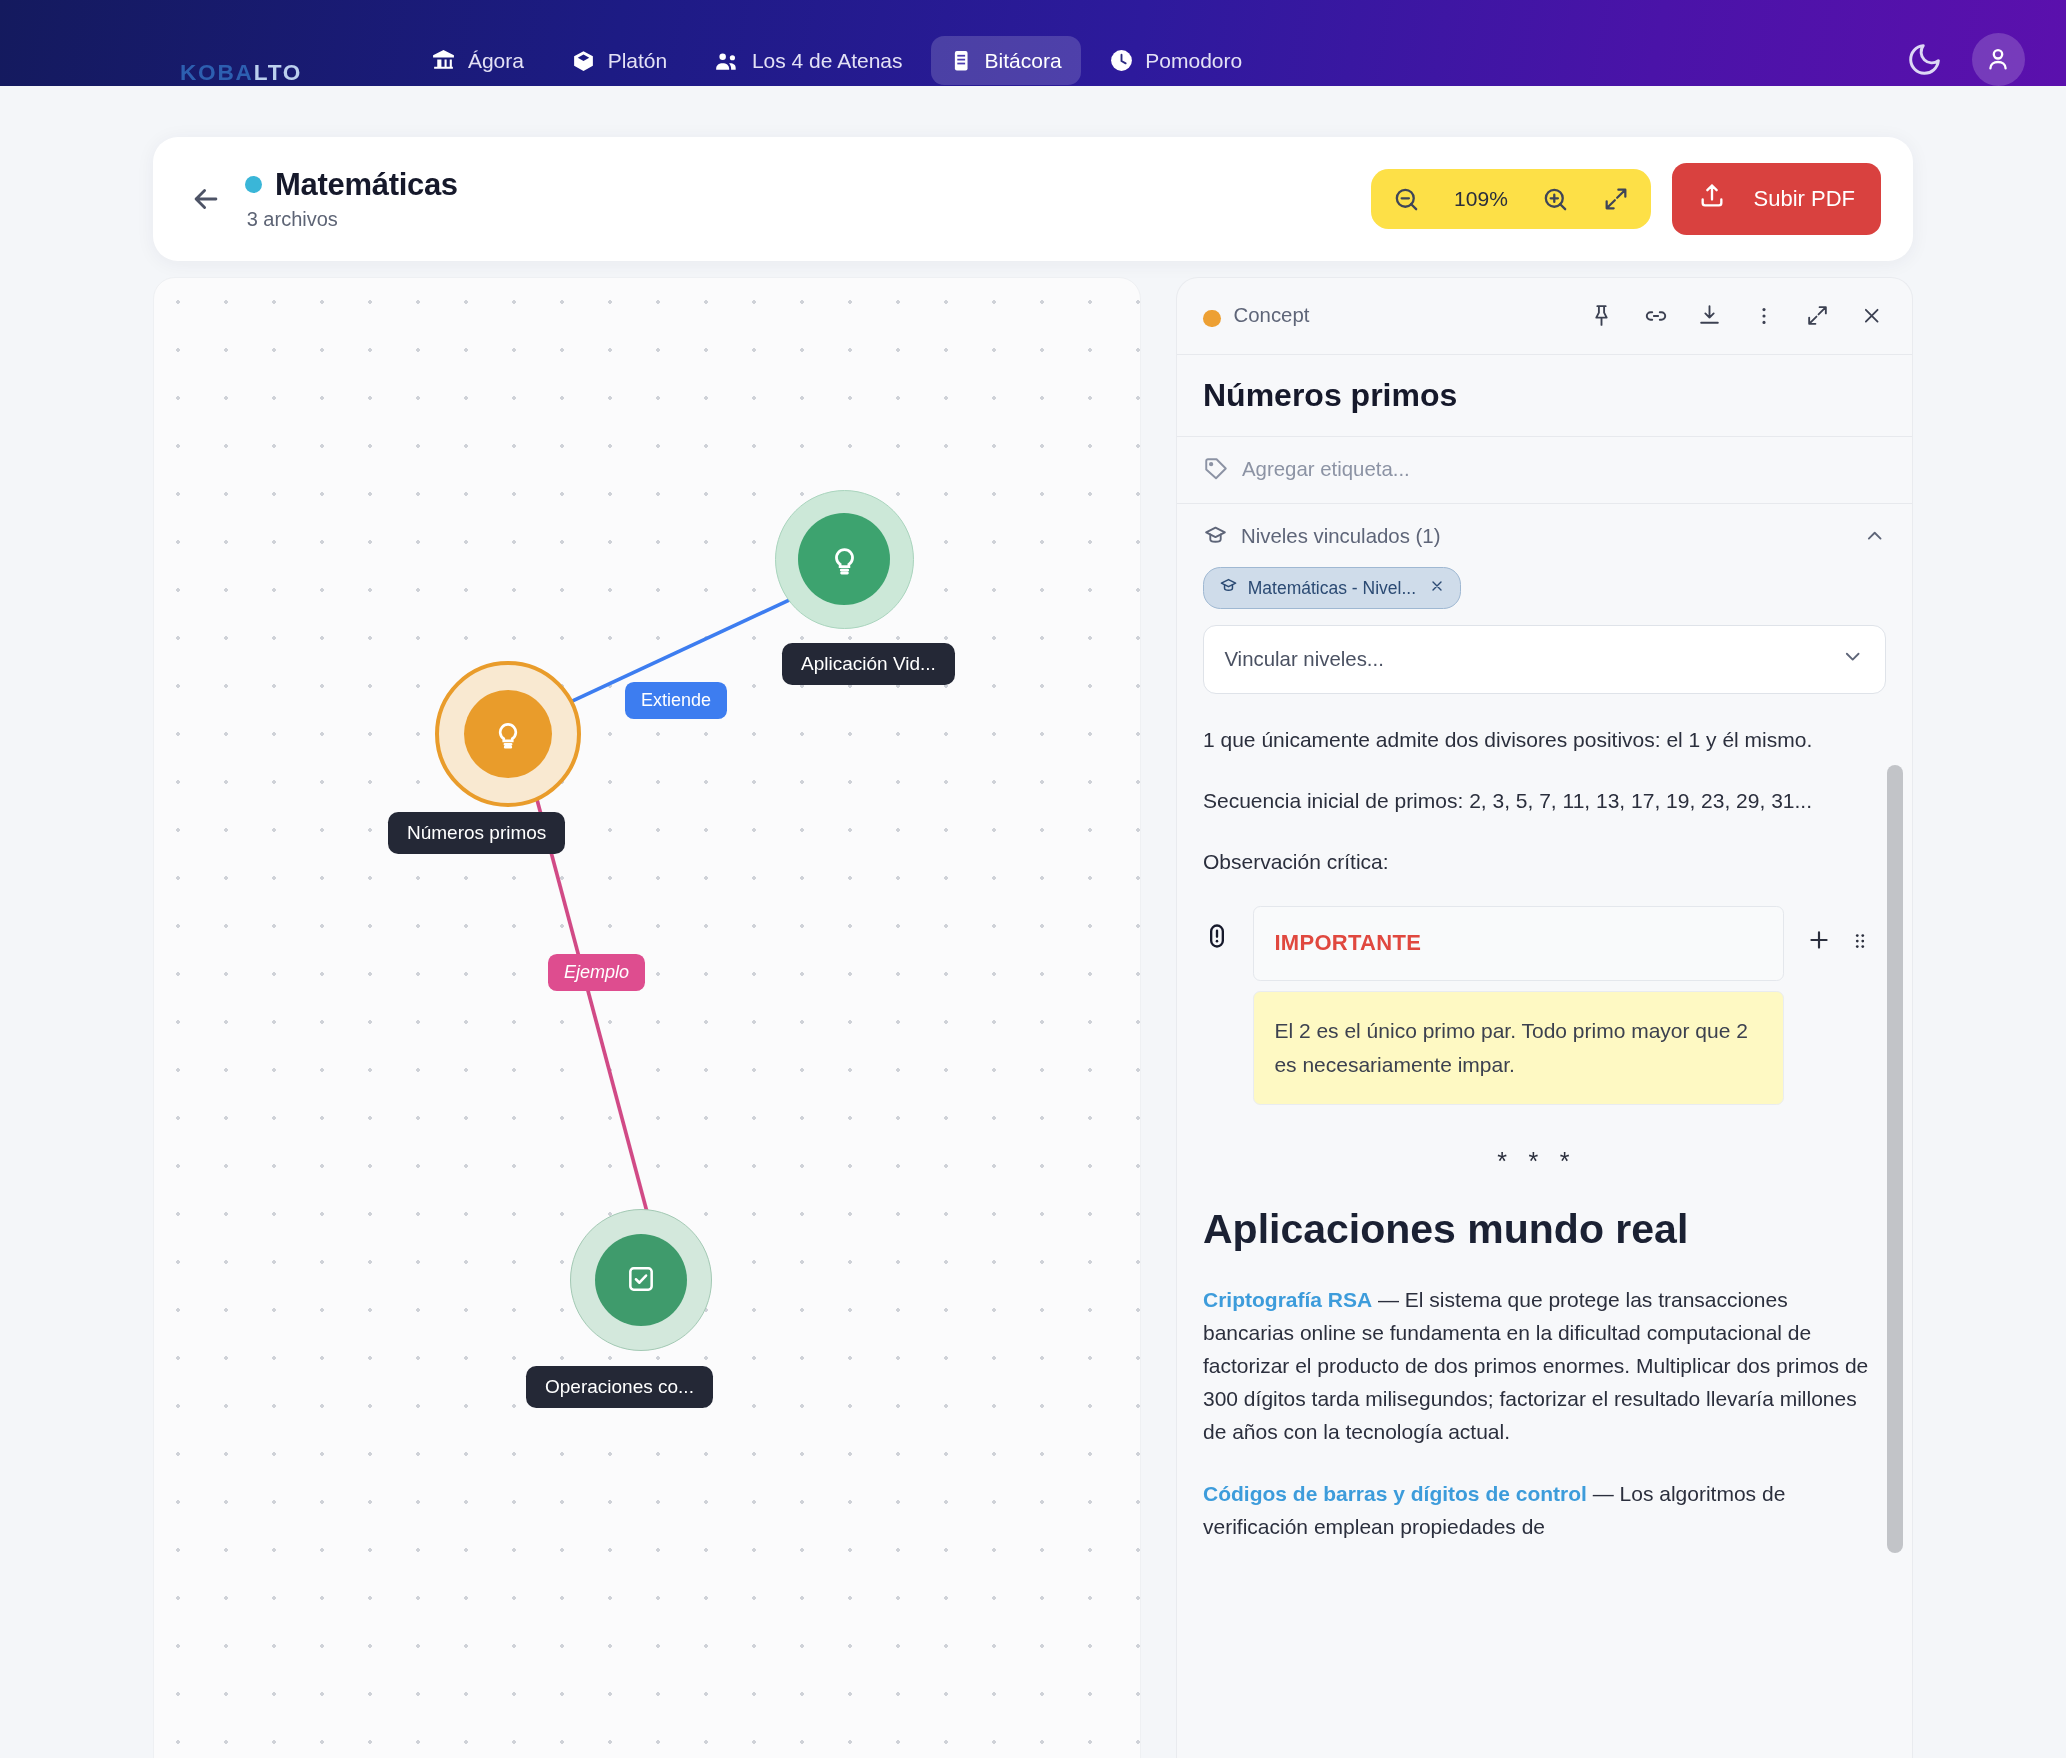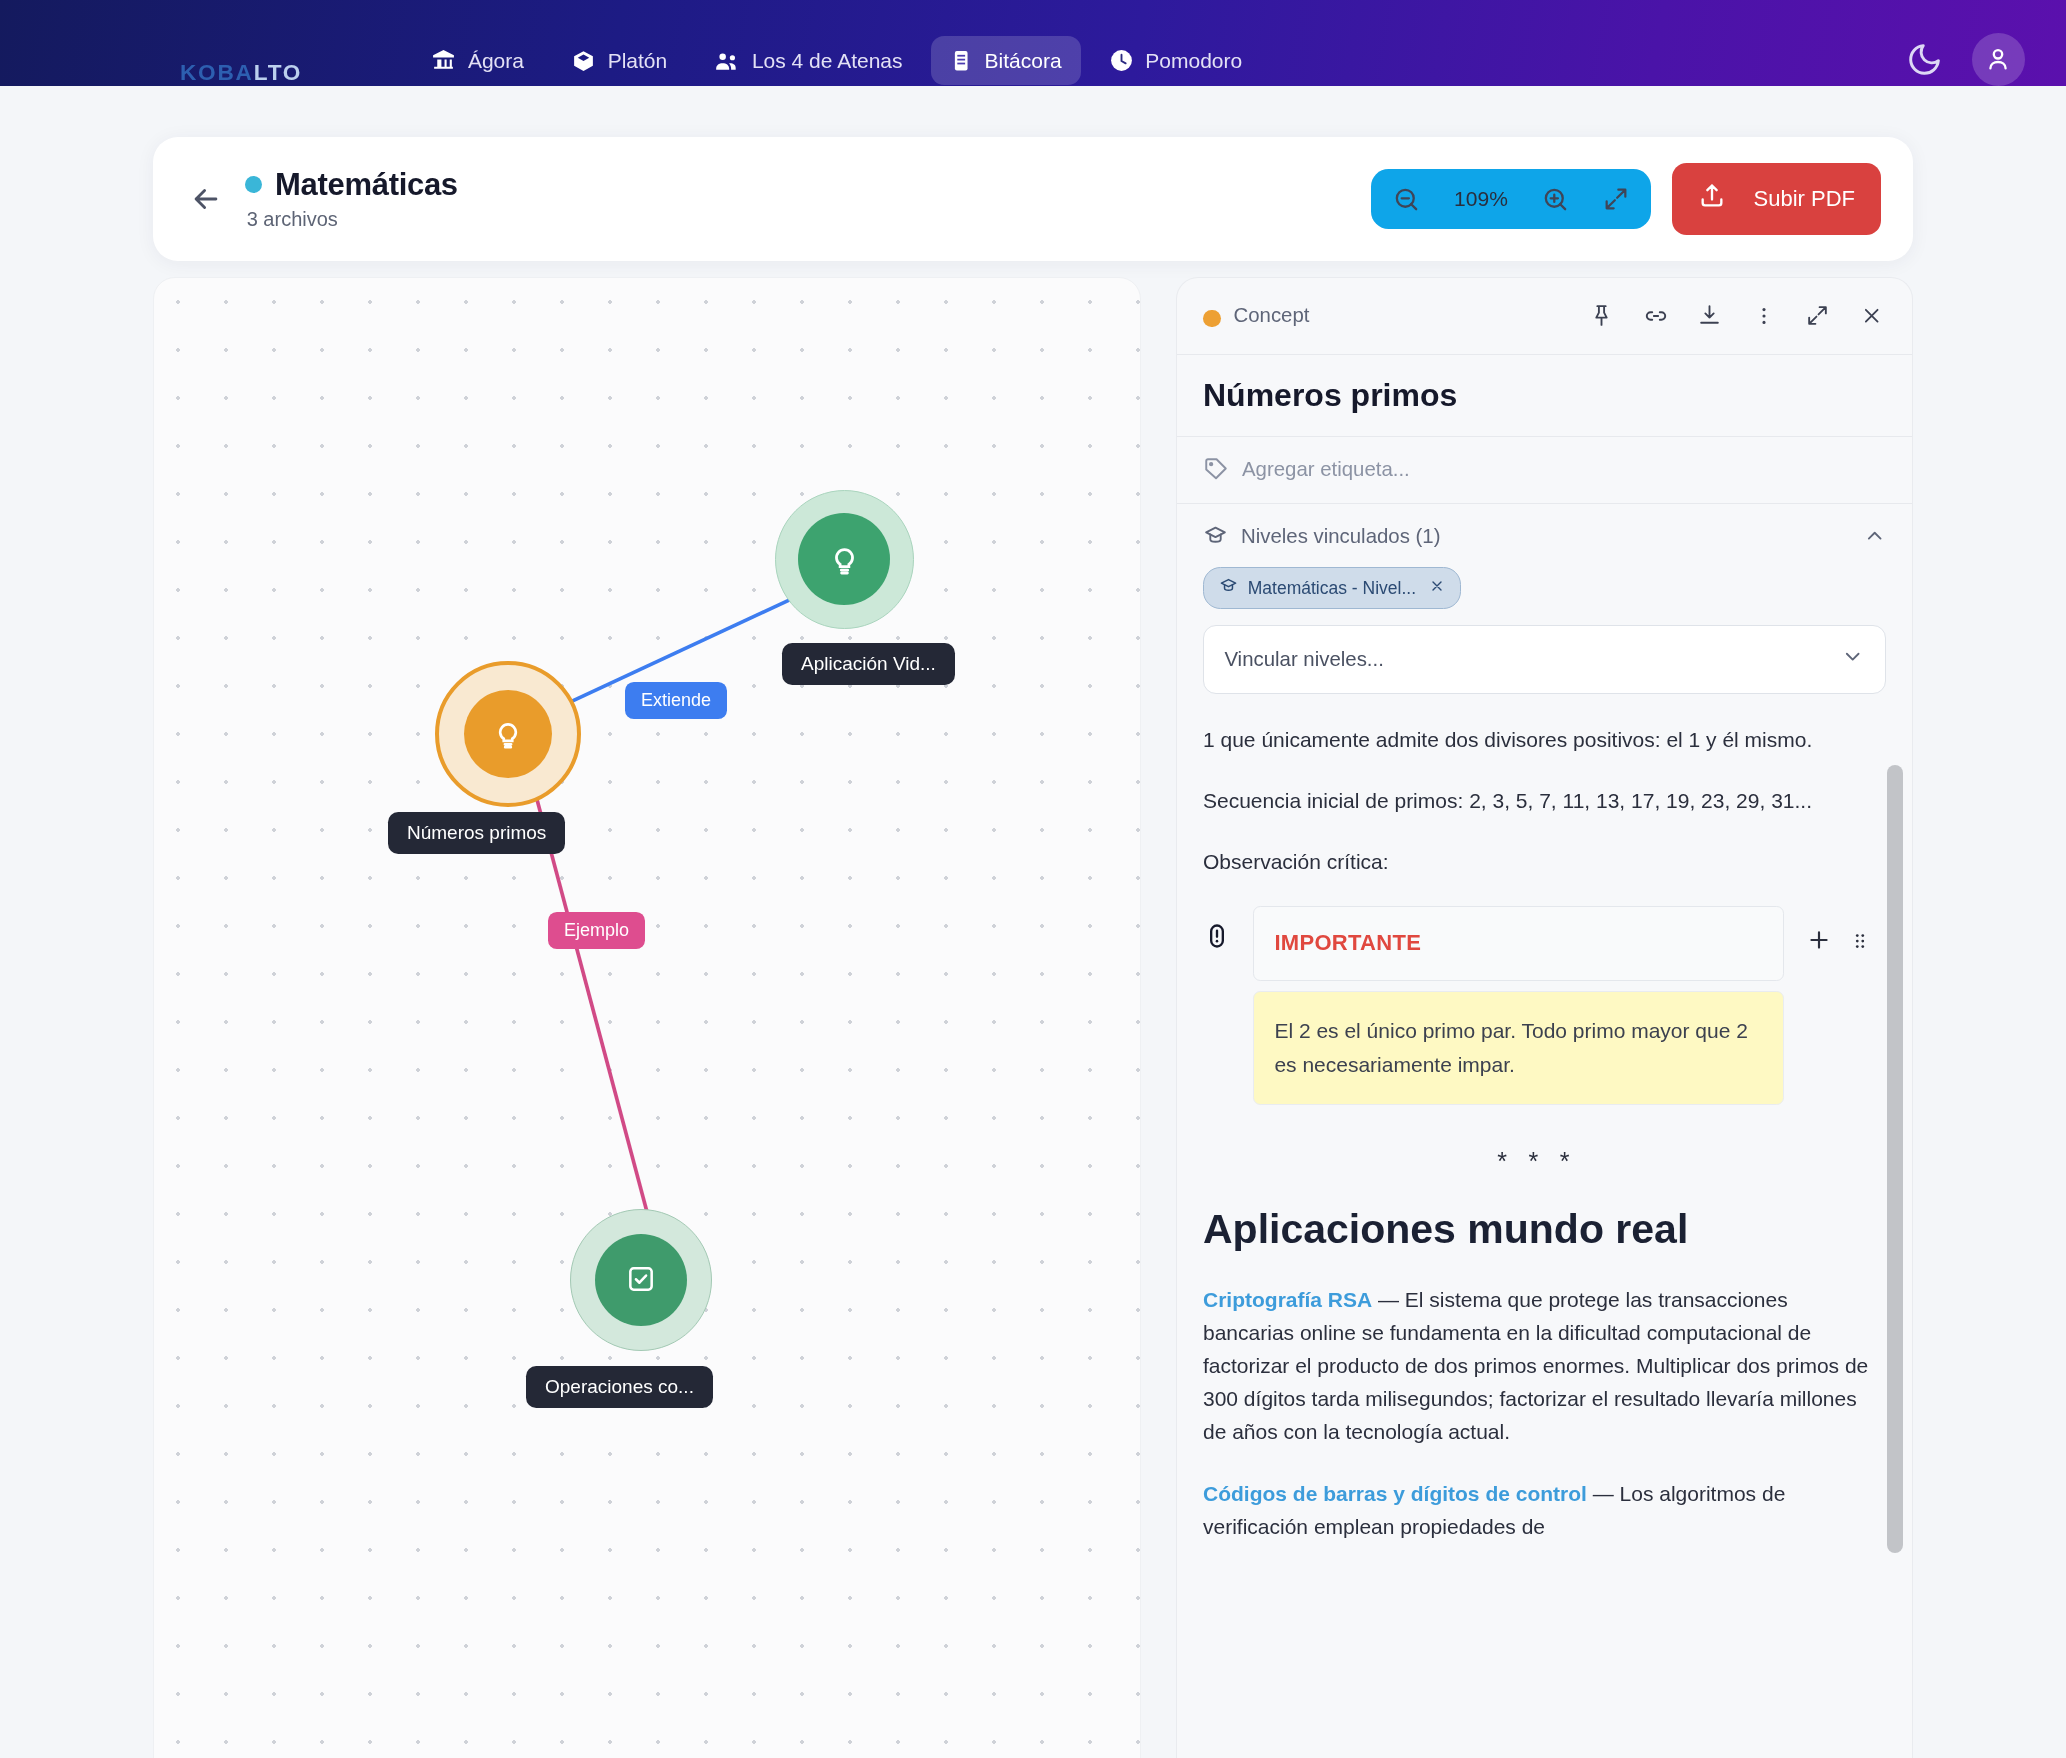--- a/index.html
+++ b/index.html
@@ -85,21 +85,21 @@
   .title-block { display: flex; flex-direction: column; gap: 5.8px; }
   .title-row { display: flex; align-items: center; gap: 13px; }
   .title-dot { width: 17.5px; height: 17.5px; border-radius: 50%; background: #3ab6d8; }
   .doc-title { font-size: 31px; font-weight: 700; color: #16192b; letter-spacing: -0.3px; }
   .doc-sub { font-size: 20px; color: #5d6475; margin-left: 2.2px; }
 
   .header-actions { margin-left: auto; display: flex; align-items: center; gap: 20.4px; }
 
   .zoom-group {
     display: flex; align-items: center; gap: 21px;
-    background: #0ea5e9; border-radius: 17.5px;
+    background: #fde047; border-radius: 17.5px;
     padding: 10.2px 16px;
   }
   .zoom-btn { width: 39px; height: 39px; display:flex; align-items:center; justify-content:center; cursor: pointer; }
   .zoom-level { font-size: 21px; color: #2a2e3d; padding: 0 7.3px; min-width: 67px; text-align: center; }
 
   .btn {
     display: flex; align-items: center; gap: 13px;
     border-radius: 14.6px;
     padding: 19px 26px;
     font-size: 22px;
@@ -437,21 +437,21 @@
             <svg width="32" height="32" viewBox="0 0 24 24" fill="none" stroke="#fff" stroke-width="1.9" stroke-linecap="round" stroke-linejoin="round">
                 <rect x="4" y="4" width="16" height="16" rx="2.5"></rect>
                 <path d="M8.2 12.2l2.6 2.6 5-5.4"></path>
               </svg>
           </span>
         </span>
       </div>
       <div class="node-label" style="left:372px; top:1088px;">Operaciones co...</div>
 
       <div class="edge-label blue" style="left:471px; top:404px;">Extiende</div>
-      <div class="edge-label pink" style="left:394px; top:634px;">Ejemplo</div>
+      <div class="edge-label pink" style="left:394px; top:676px;font-style:italic;">Ejemplo</div>
     </div>
 
     <div class="side-panel">
 
       <div class="sp-head">
         <div class="sp-type">
           <span class="sp-dot"></span>
           <span class="sp-type-label">Concept</span>
         </div>
         <div class="sp-icons">

